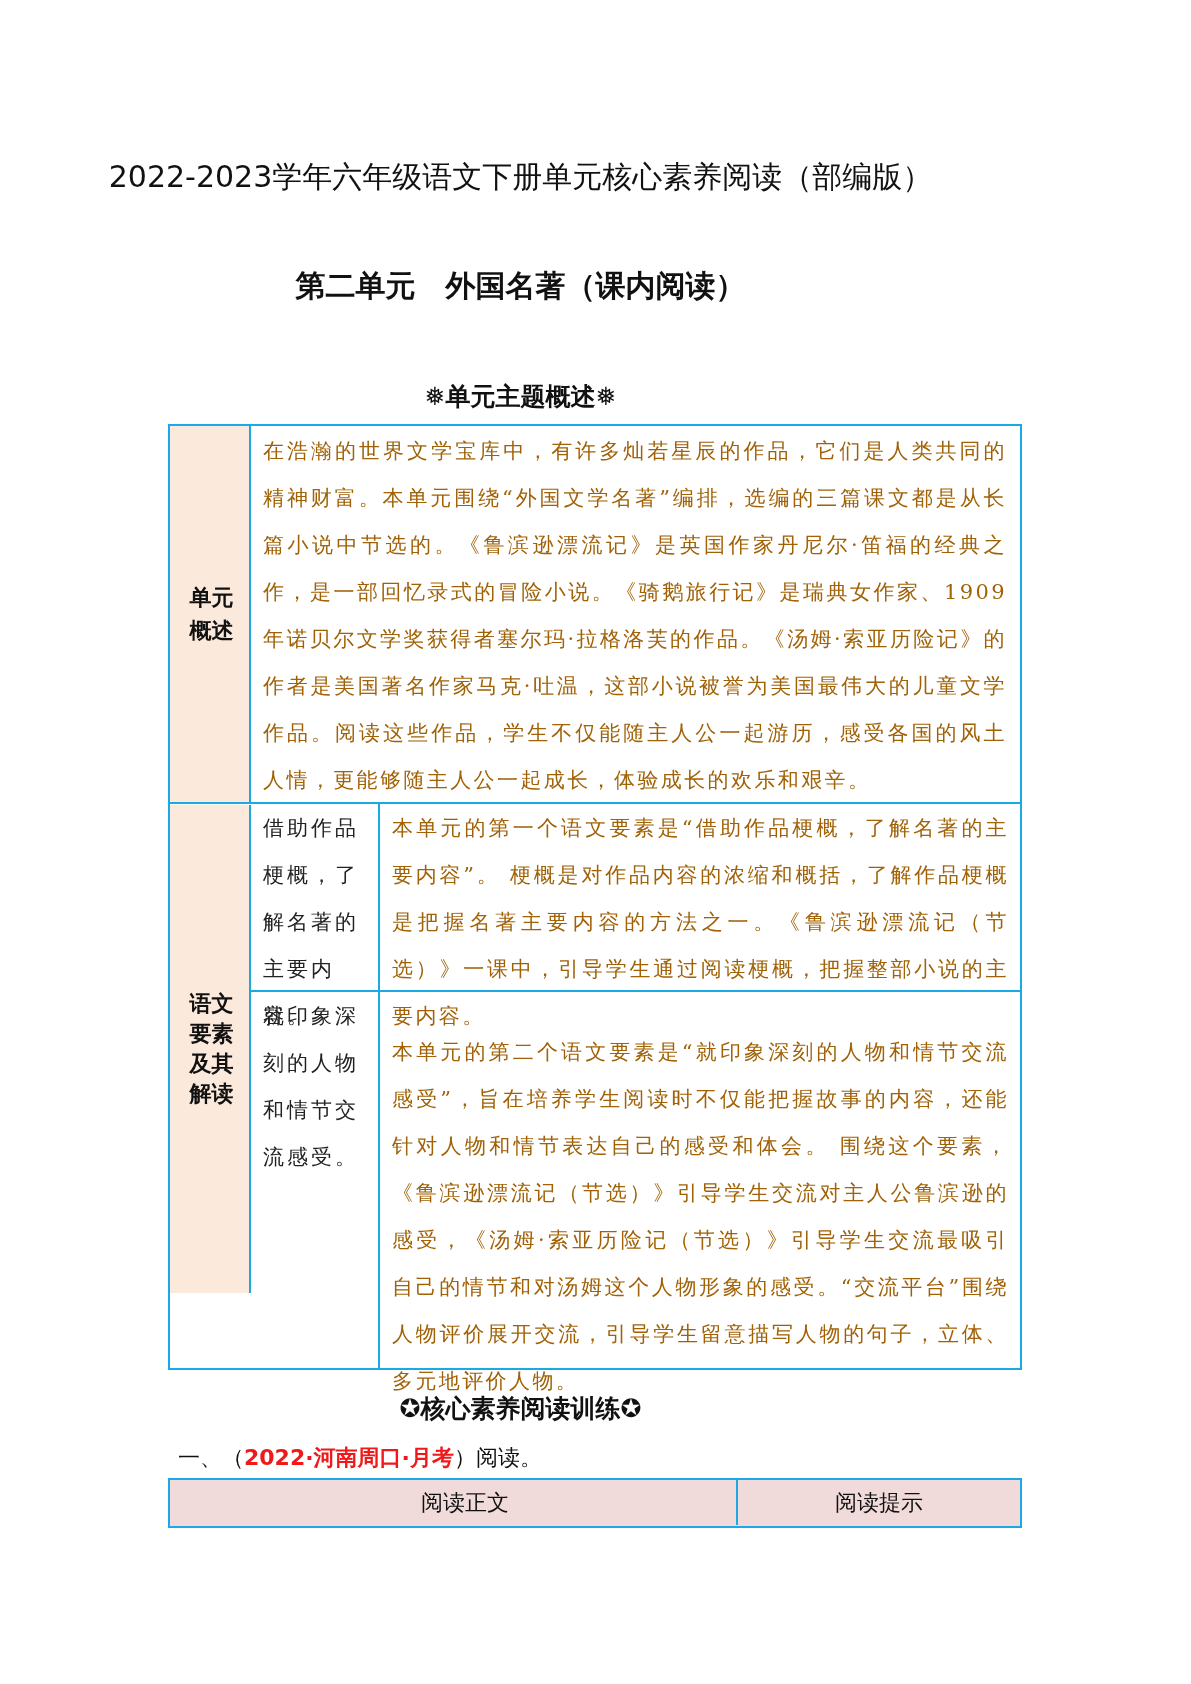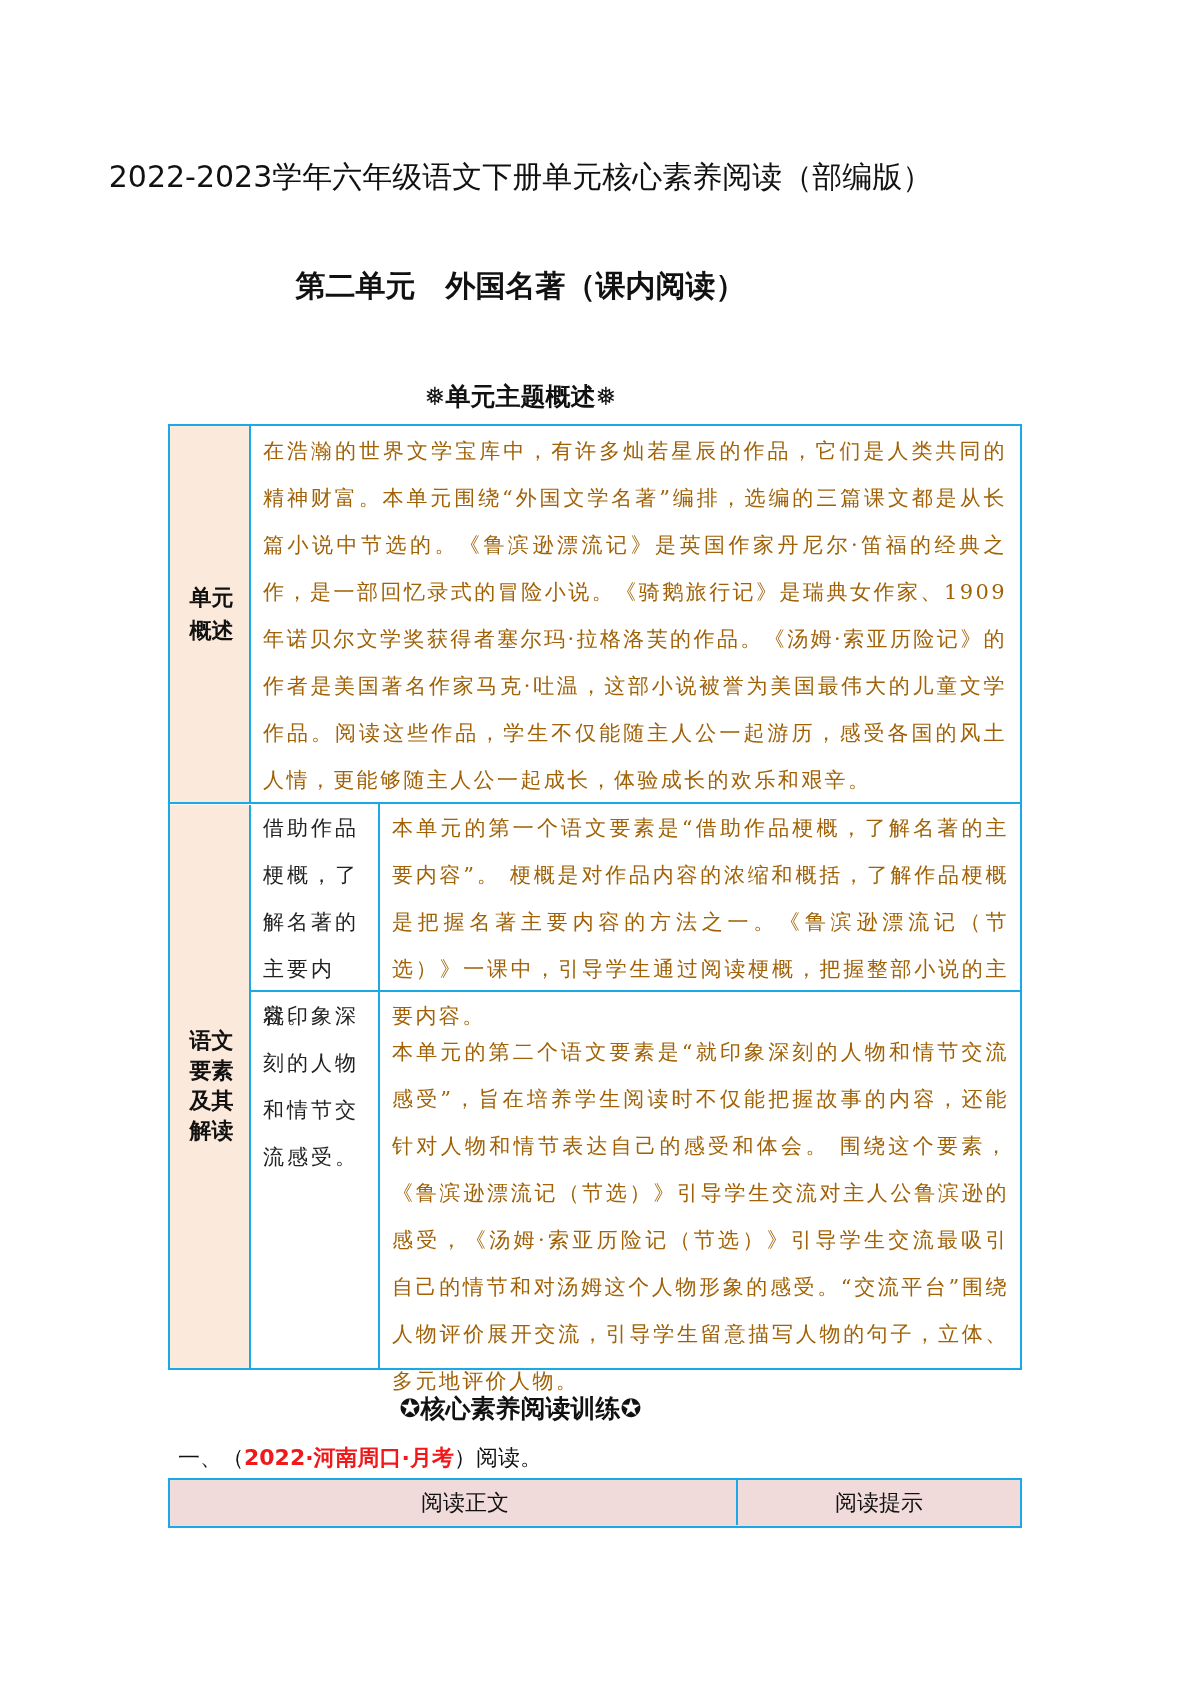--- a/index.html
+++ b/index.html
@@ -44,21 +44,21 @@
 
 <div class="tbl" id="overview-table">
 
   <div class="cell label-col" style="top:0;height:376px;">
     <span style="width:48px;display:block;">单元概述</span>
   </div>
   <div class="cell body-text" style="left:81px;top:0;width:768px;height:376px;padding:2px 12px 0 12px;">在浩瀚的世界文学宝库中，有许多灿若星辰的作品，它们是人类共同的精神财富。本单元围绕“外国文学名著”编排，选编的三篇课文都是从长篇小说中节选的。《鲁滨逊漂流记》是英国作家丹尼尔·笛福的经典之作，是一部回忆录式的冒险小说。《骑鹅旅行记》是瑞典女作家、1909年诺贝尔文学奖获得者塞尔玛·拉格洛芙的作品。《汤姆·索亚历险记》的作者是美国著名作家马克·吐温，这部小说被誉为美国最伟大的儿童文学作品。阅读这些作品，学生不仅能随主人公一起游历，感受各国的风土人情，更能够随主人公一起成长，体验成长的欢乐和艰辛。</div>
 
   <div class="hline" style="top:376px;left:0;"></div>
 
-  <div class="cell label-col" style="top:378.5px;height:563px;">
+  <div class="cell label-col" style="top:378.5px;height:488px;">
     <span style="width:48px;display:block;line-height:30px;">语文要素及其解读</span>
   </div>
 
   <div class="cell sub-label" style="left:83px;top:378.5px;width:124px;height:186px;padding:0 10px;">借助作品梗概，了解名著的主要内容。</div>
   <div class="cell body-text" style="left:210px;top:378.5px;width:639px;height:238px;padding:0 10px 0 12px;">本单元的第一个语文要素是“借助作品梗概，了解名著的主要内容”。 梗概是对作品内容的浓缩和概括，了解作品梗概是把握名著主要内容的方法之一。《鲁滨逊漂流记（节选）》一课中，引导学生通过阅读梗概，把握整部小说的主要内容。</div>
 
   <div class="hline" style="top:564px;"></div>
 
   <div class="cell sub-label" style="left:83px;top:567px;width:124px;height:375px;padding:0 10px;display:flex;align-items:flex-start;">
     <span>就印象深刻的人物和情节交流感受。</span>

